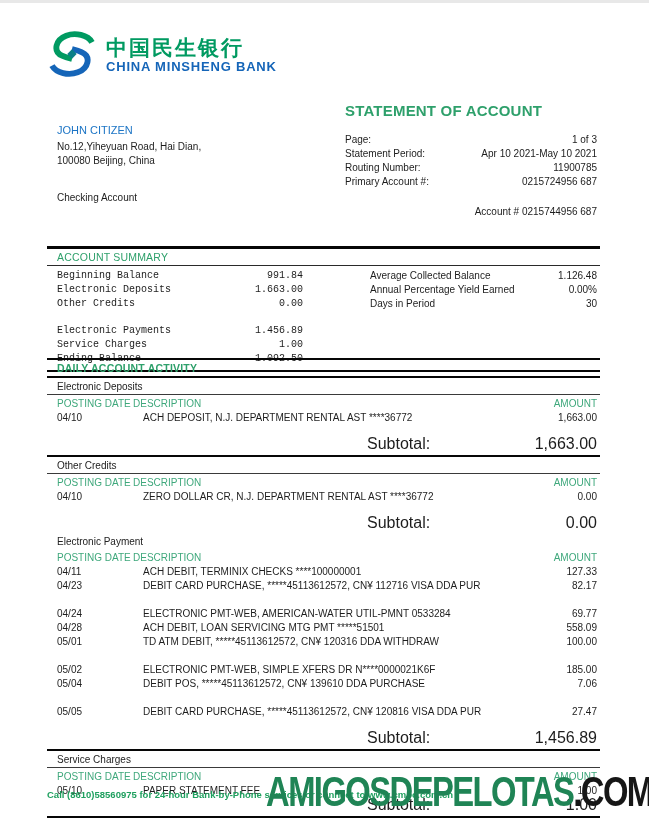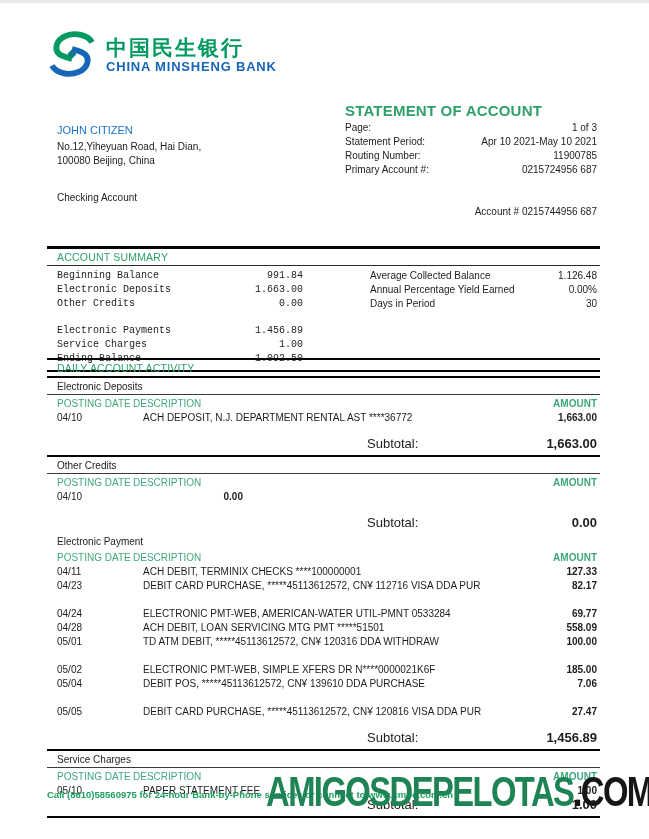--- a/index.html
+++ b/index.html
@@ -12,47 +12,47 @@
 
   
   .brand { position:absolute; left:47px; top:28px; display:flex; align-items:center; gap:9px; }
   .brand-cn { font-size:21px; font-weight:bold; letter-spacing:2px; color:#009A61; line-height:24px; }
   .brand-en { font-size:13px; font-weight:bold; letter-spacing:0.8px; color:#1565B8; line-height:13px; }
 
   
   .stmt-title { position:absolute; left:345px; top:99px; font-size:15px; font-weight:bold; color:#2EA06B; letter-spacing:0.2px; }
   .customer { position:absolute; left:57px; top:120px; font-size:10px; line-height:14px; }
   .customer-name { color:#1B74C5; font-weight:normal; font-size:11px; margin-bottom:3px; }
-  .meta { position:absolute; left:345px; width:252px; top:118px; font-size:10px; line-height:14px; }
+  .meta { position:absolute; left:345px; width:252px; top:130px; font-size:10px; line-height:14px; }
   .meta-row { display:flex; justify-content:space-between; }
   .checking { position:absolute; left:57px; top:189px; font-size:10px; }
   .account-line { position:absolute; right:52px; top:203px; font-size:10px; }
 
   
   .summary { position:absolute; left:47px; width:553px; top:243px; border-top:3px solid #060606; border-bottom:2.5px solid #060606; }
   .sec-title { font-size:10.5px; color:#2EA06B; padding:2px 0 2px 10px; border-bottom:1.5px solid #2a2a2a; letter-spacing:0.2px; }
   .sum-body { display:flex; padding:3px 0 4px 0; font-size:10px; line-height:13.8px; }
   .sum-left { width:256px; padding-left:10px; box-sizing:border-box;font-family:Liberation Mono, monospace; }
   .sum-right { width:227px; margin-left:auto; padding-right:3px; }
   .srow { display:flex; justify-content:space-between; }
   .sum-gap { height:13.8px; }
 
   .activity { position:absolute; left:47px; width:553px; top:355px; border-top:2.5px solid #060606; }
-  .activity .sec-title { border-bottom:2px solid #060606; }
+  .activity .sec-title { border-bottom:2px solid #060606;font-weight:bold; }
   .sub-title { font-size:10px; color:#222; padding:3px 0 2px 10px; }
   .sub-title.ruled { border-bottom:1px solid #3a3a3a; }
   .thead { display:flex; font-size:10px; color:#3FA87C; padding-top:2px; line-height:14px; }
   .thead .c-date { width:76px; padding-left:10px; }
   .thead .c-desc { flex:1; }
-  .c-amt { width:110px; text-align:right; padding-right:3px;font-weight:bold; }
+  .c-amt { width:110px; text-align:right; padding-right:3px; }
   .t-row { display:flex; font-size:10px; line-height:14px; }
   .t-row .c-date { width:76px; padding-left:10px; }
   .t-row .c-desc { flex:1; padding-left:10px; }
   .gap-above { margin-top:14px; }
-  .subtotal { display:flex; font-size:13px; line-height:14px; margin-top:12px; padding-bottom:3px; }
+  .subtotal { display:flex; font-size:16px; line-height:14px; margin-top:12px; padding-bottom:3px; }
   .subtotal.tight { margin-top:0; }
   .subtotal .st-label { margin-left:320px; flex:1; }
   .rule-thick { border-top:2.5px solid #060606; margin:1px 0 0 0; }
 
   
   .footer { position:absolute; left:47px; top:786px; font-size:9.5px; font-weight:bold; color:#1FA05F; z-index:1; }
   .watermark {
     position:absolute; right:-4px; top:769px; z-index:2;
     font-size:42px; font-weight:bold; letter-spacing:-2px; white-space:nowrap;
     transform:scaleX(0.78); transform-origin:right center; line-height:40px;
@@ -175,20 +175,21 @@
     <div class="rule-thick"></div>
 
     <div class="sub-title ruled">Other Credits</div>
     <div class="thead">
       <span class="c-date">POSTING DATE</span>
       <span class="c-desc">DESCRIPTION</span>
       <span class="c-amt">AMOUNT</span>
     </div>
     <div class="t-row">
       <span class="c-date">04/10</span>
+      <span class="c-desc">ZERO DOLLAR CR, N.J. DEPARTMENT RENTAL AST ****36772</span>
       <span class="c-amt">0.00</span>
     </div>
     <div class="subtotal">
       <span class="st-label">Subtotal:</span>
       <span class="c-amt">0.00</span>
     </div>
 
     <div class="sub-title">Electronic Payment</div>
     <div class="thead">
       <span class="c-date">POSTING DATE</span>

